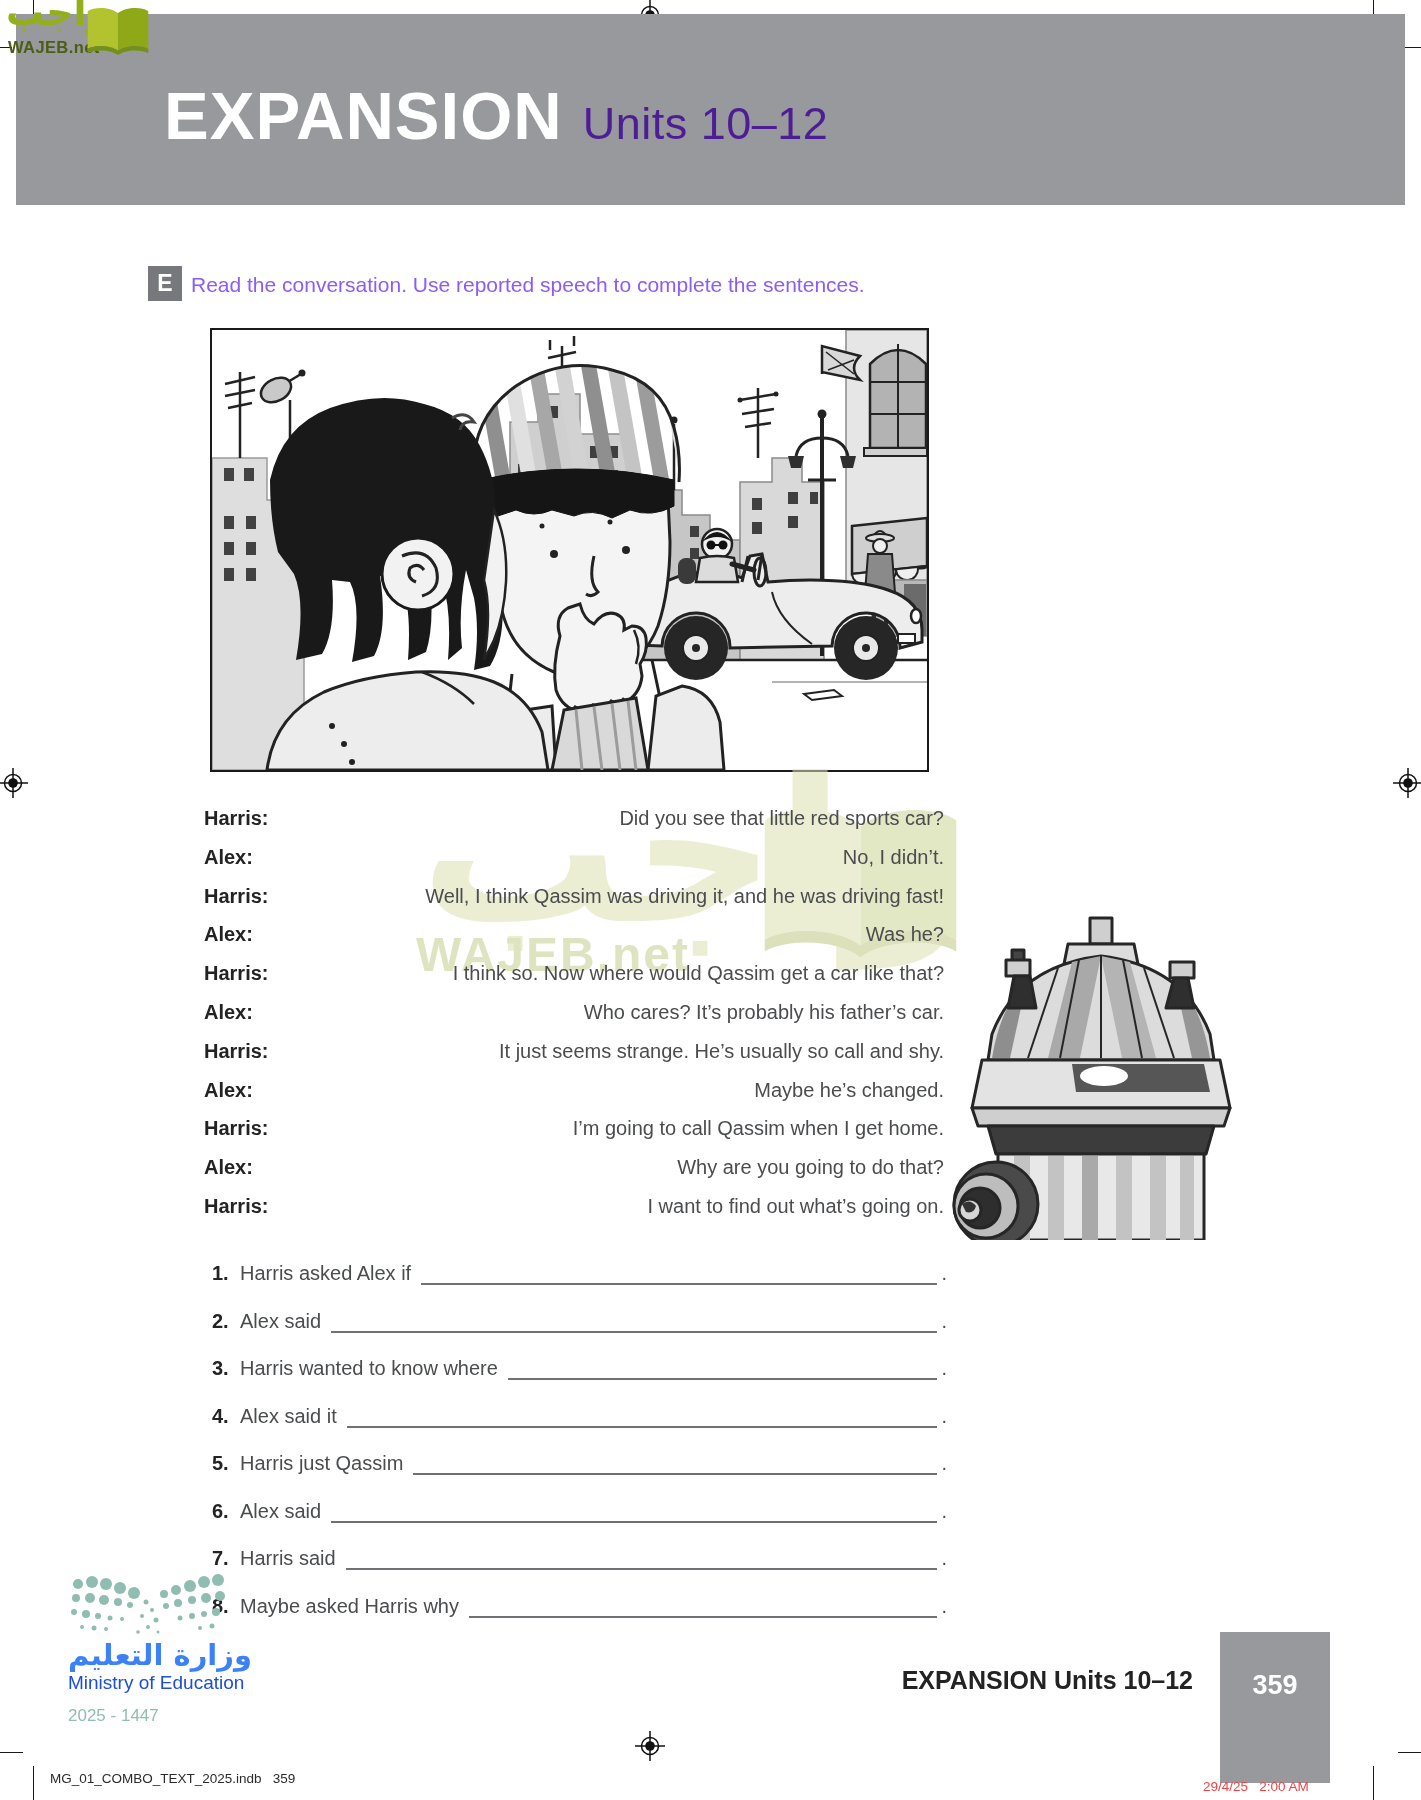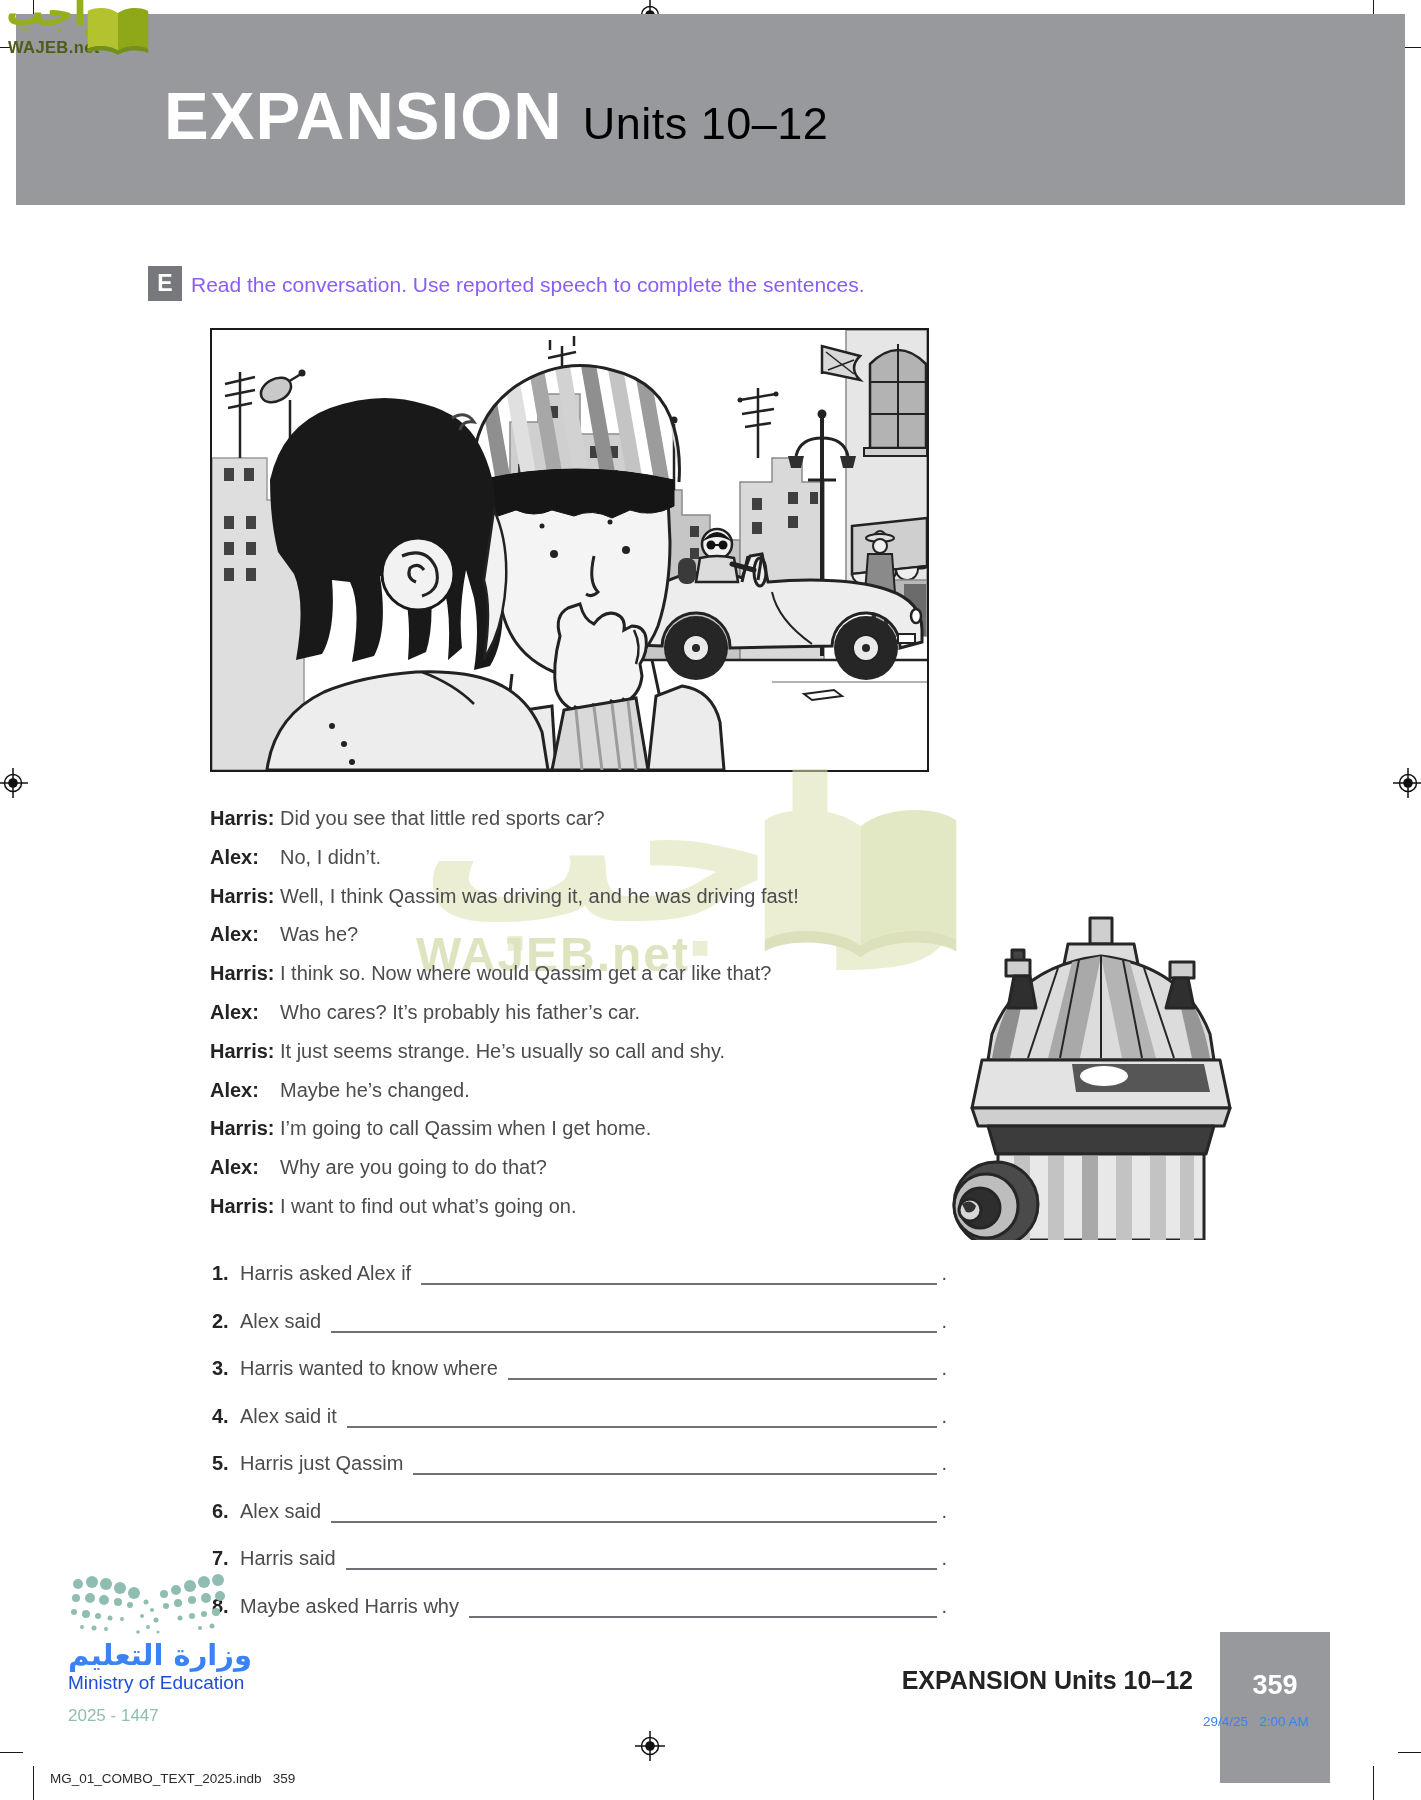--- a/index.html
+++ b/index.html
@@ -3,21 +3,21 @@
 <meta charset="utf-8">
 <style>
   html,body{margin:0;padding:0;background:#ffffff;}
   .page{position:relative;width:1421px;height:1800px;background:#fff;overflow:hidden;
         font-family:"Liberation Sans",sans-serif;color:#4b4c4e;}
 
   
   .banner{position:absolute;left:16px;top:14px;width:1389px;height:191px;background:#97999c;
           display:flex;align-items:baseline;padding:68px 0 0 148px;box-sizing:border-box;}
   .banner-title{font-size:67px;font-weight:bold;color:#ffffff;letter-spacing:1px;line-height:1;}
-  .banner-sub{font-size:45px;color:#000000;margin-left:20px;line-height:1;letter-spacing:.5px;}
+  .banner-sub{font-size:45px;color:#4c1d95;margin-left:20px;line-height:1;letter-spacing:.5px;}
 
   
   .wajeb{position:absolute;left:6px;top:0;width:180px;height:66px;}
   .wj-ar{position:absolute;left:0;top:-8px;width:92px;text-align:center;
          font-family:"DejaVu Sans",sans-serif;font-size:38px;font-weight:bold;color:#93b01c;line-height:1.1;}
   .wj-net{position:absolute;left:2px;top:38px;font-size:16.5px;font-weight:bold;color:#4c5d15;letter-spacing:.4px;}
   .wj-book{position:absolute;left:78px;top:2px;width:68px;height:58px;}
 
   
   .ex-badge{position:absolute;left:148px;top:266px;width:34px;height:35px;background:#77787b;
@@ -30,21 +30,21 @@
   .scene svg{display:block;width:715px;height:440px;}
 
   
   .watermark{position:absolute;left:408px;top:772px;width:580px;height:230px;opacity:.55;z-index:1;pointer-events:none;}
   .wm-ar{position:absolute;left:12px;top:-20px;font-family:"DejaVu Sans",sans-serif;font-size:200px;
          font-weight:bold;color:#dce1af;line-height:1;}
   .wm-net{position:absolute;left:8px;top:155px;font-size:48px;font-weight:bold;color:#c6cf8e;letter-spacing:2px;}
   .wm-book{position:absolute;left:345px;top:25px;width:215px;height:185px;}
 
   
-  .convo-row{position:absolute;left:210px;width:740px;display:flex;font-size:20px;line-height:1.2;z-index:2;}
+  .convo-row{position:absolute;left:204px;width:740px;display:flex;font-size:20px;line-height:1.2;z-index:2;justify-content:space-between;}
   .speaker{width:70px;flex:0 0 70px;font-weight:bold;color:#232323;}
   .line{color:#4b4c4e;}
 
   
   .item-row{position:absolute;left:212px;width:735px;display:flex;align-items:baseline;font-size:20px;z-index:2;}
   .item-num{font-weight:bold;color:#232323;width:28px;flex:0 0 28px;}
   .item-stem{color:#4b4c4e;white-space:pre;}
   .item-blank{flex:1;height:1px;border-bottom:2px solid #6f7174;transform:translateY(5px);margin:0 4px 0 10px;}
   .item-period{color:#4b4c4e;}
 
@@ -57,21 +57,21 @@
   .min-ar{position:absolute;left:4px;top:70px;font-family:"DejaVu Sans",sans-serif;font-size:29px;color:#3b82f6;font-weight:bold;}
   .min-en{position:absolute;left:4px;top:104px;font-size:19px;color:#1d4ed8;}
   .min-yr{position:absolute;left:4px;top:138px;font-size:17px;color:#8fbdb1;}
 
   
   .footer-title{position:absolute;right:228px;top:1666px;font-size:25px;font-weight:bold;color:#232323;}
   .pagebox{position:absolute;left:1220px;top:1632px;width:110px;height:151px;background:#97999c;
            text-align:center;padding-top:38px;box-sizing:border-box;}
   .pagebox span{color:#ffffff;font-size:27px;font-weight:bold;}
   .file-info{position:absolute;left:50px;top:1771px;font-size:13.5px;color:#2b2b2b;white-space:pre;}
-  .print-date{position:absolute;left:1203px;top:1714px;font-size:13.5px;color:#3b82f6;white-space:pre;}
+  .print-date{position:absolute;left:1203px;top:1779px;font-size:13.5px;color:#ef4444;white-space:pre;}
 
   
   .reg{position:absolute;width:30px;height:30px;}
   .reg svg{display:block;}
   .crop{position:absolute;background:#1a1a1a;}
 </style>
 </head>
 <body>
 
 <div class="page">

